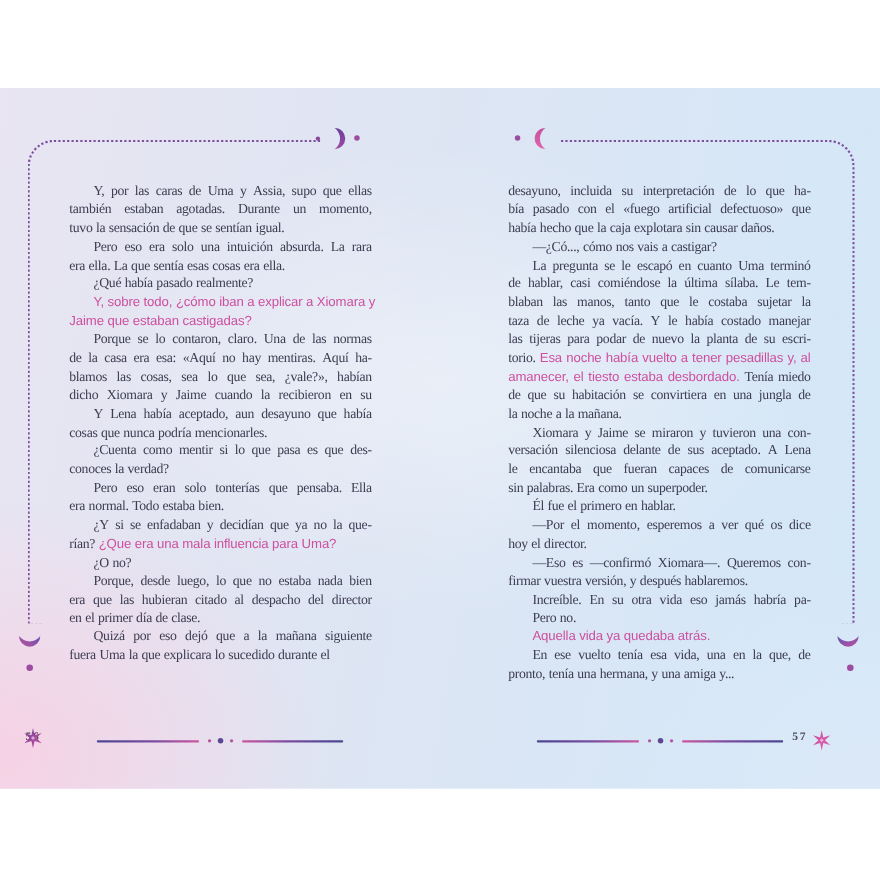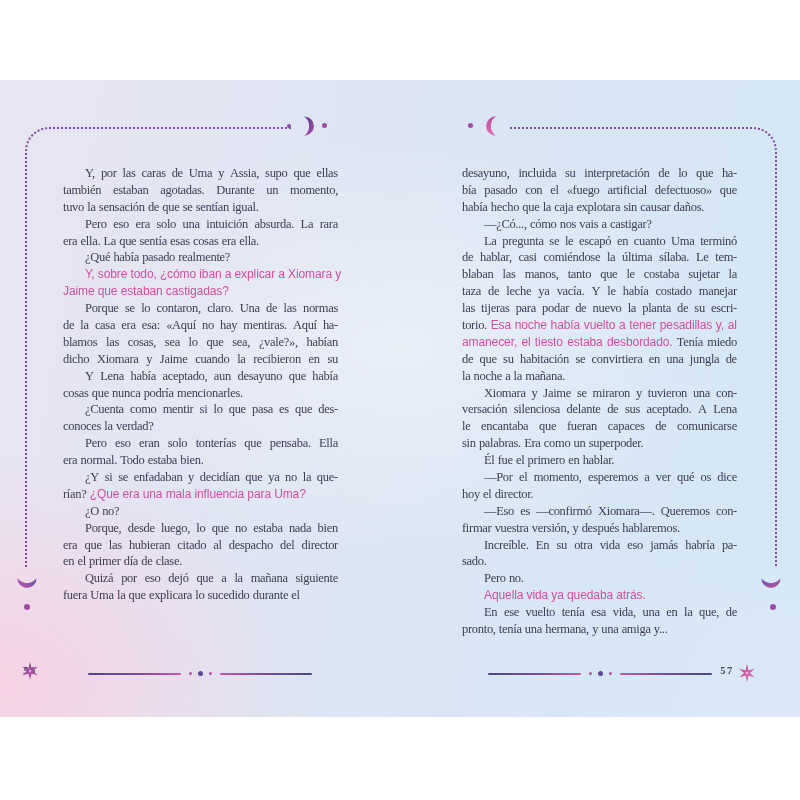--- a/index.html
+++ b/index.html
@@ -600,23 +600,20 @@
         <span>Increíble.</span>
         <span>En</span>
         <span>su</span>
         <span>otra</span>
         <span>vida</span>
         <span>eso</span>
         <span>jamás</span>
         <span>habría</span>
         <span>pa-</span>
       </div>
-      <div class="line">
-        <span>sado.</span>
-      </div>
       <div class="line ind">
         <span>Pero</span>
         <span>no.</span>
       </div>
       <div class="line ind">
         <span class="accent">Aquella</span>
         <span class="accent">vida</span>
         <span class="accent">ya</span>
         <span class="accent">quedaba</span>
         <span class="accent">atrás.</span>

